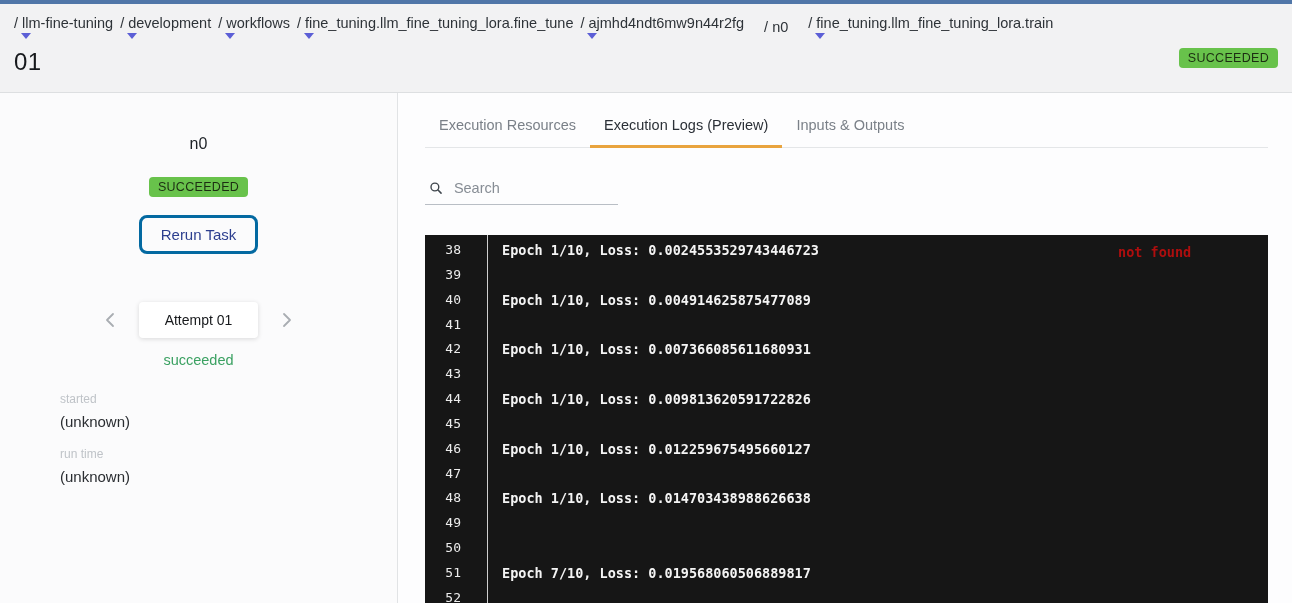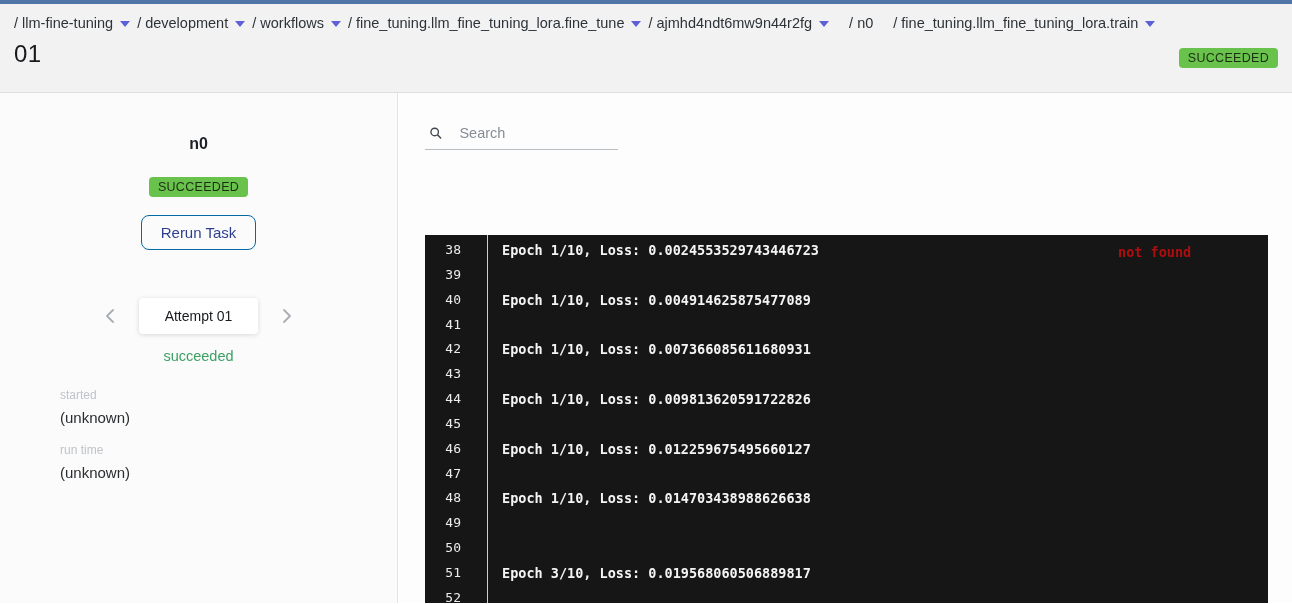--- a/index.html
+++ b/index.html
@@ -3,50 +3,50 @@
 <meta charset="utf-8">
 <style>
   * { margin:0; padding:0; box-sizing:border-box; }
   html,body { width:1292px; height:604px; overflow:hidden; }
   body { font-family:"Liberation Sans", sans-serif; background:#ffffff; position:relative; }
 
   .topbar { height:4px; background:#5076a8; }
   .header { height:89px; background:#f2f2f3; border-bottom:1px solid #dddfe1; position:relative; padding:0 14px; }
 
   .breadcrumb { display:flex; align-items:center; padding-top:11px; font-size:14.5px; color:#2e3338; white-space:nowrap; }
-  .crumb { display:flex; align-items:center; margin-right:7px; cursor:pointer; }
+  .crumb { display:flex; align-items:flex-start; margin-right:7px; cursor:pointer;flex-direction:column; }
   .crumb.gap { margin-left:13px; }
   .crumb .arrow { width:0; height:0; border-left:5px solid transparent; border-right:5px solid transparent; border-top:6px solid #5c5fd6; margin-left:7px; margin-top:2px; }
 
   .page-title { font-size:24px; color:#17191c; margin-top:9px; letter-spacing:0.5px; }
 
   .badge { display:inline-block; background:#68c24b; color:#1c2e12; font-size:12.5px; padding:3px 9px; border-radius:4px; letter-spacing:0.3px; }
   .header .badge { position:absolute; right:14px; top:44px; }
 
   .content { display:flex; height:510px; }
 
   .left-panel { width:398px; flex:none; background:#fbfbfc; border-right:1px solid #e1e3e5; text-align:center; }
-  .node-id { margin-top:42px; font-size:16px; font-weight:bold; color:#1d2126; }
+  .node-id { margin-top:42px; font-size:16px; font-weight:normal; color:#1d2126; }
   .task-name { margin-top:14px; font-size:14.5px; line-height:22px; color:#1d2126; white-space:pre-line; }
   .panel-badge-wrap { margin-top:24px; }
-  .rerun-btn { margin-top:18px; display:inline-block; background:transparent; border:1px solid #0369a1; color:#2d3f8f; border-radius:8px; padding:8px 19px; font-size:15px; font-family:inherit; cursor:pointer; }
+  .rerun-btn { margin-top:18px; display:inline-block; background:transparent; border:3px solid #0369a1; color:#2d3f8f; border-radius:8px; padding:8px 19px; font-size:15px; font-family:inherit; cursor:pointer; }
   .attempt-row { margin-top:48px; display:flex; align-items:center; justify-content:center; gap:22px; }
   .chev-btn { background:none; border:none; cursor:pointer; padding:2px; line-height:0; }
   .attempt-chip { background:#ffffff; border-radius:4px; box-shadow:0 1px 5px rgba(0,0,0,0.14); padding:10px 26px; font-size:14px; color:#17191c; cursor:pointer; }
   .attempt-status { margin-top:14px; font-size:14.5px; color:#3ba162; }
   .meta-fields { margin:24px 0 0 60px; text-align:left; }
   .meta-label { font-size:12px; color:#bfc3c8; margin-bottom:7px; }
   .meta-value { font-size:15px; color:#2a2d31; margin-bottom:17px; }
 
   .right-panel { flex:1; background:#fdfdfe; position:relative; }
   .tabs-row { display:flex; margin:12px 24px 0 27px; border-bottom:1px solid #e4e6e8; height:43px; }
   .tab { display:flex; align-items:center; padding:0 14px; font-size:14.5px; color:#7a8088; cursor:pointer; border-bottom:3px solid transparent; margin-bottom:-1px; }
   .tab.active { color:#2b3037; border-bottom-color:#e9a43e; }
 
-  .search-row { margin:32px 0 0 27px; width:193px; display:flex; align-items:center; gap:17px; border-bottom:1px solid #b9bec5; padding:0 2px 8px 4px; }
+  .search-row { margin:32px 0 0 27px; width:193px; display:flex; align-items:center; gap:11px; border-bottom:1px solid #b9bec5; padding:0 2px 8px 4px; }
   .search-row input { border:none; outline:none; background:transparent; font-family:inherit; font-size:14.5px; color:#333; width:100%; }
   .search-row input::placeholder { color:#878d95; }
 
   .console { position:absolute; left:27px; top:142px; width:843px; bottom:0; background:#161616; display:flex; overflow:hidden; font-family:"DejaVu Sans Mono", monospace; }
   .gutter { width:63px; flex:none; padding-top:3px; text-align:right; border-right:1px solid #cfcfcf; }
   .gutter .ln { height:24.85px; line-height:24.85px; padding-right:26px; font-size:13px; color:#ececec; }
   .log-body { flex:1; padding-top:3px; padding-left:14px; position:relative; }
   .log-line { height:24.85px; line-height:24.85px; font-size:13.5px; color:#f4f4f4; white-space:pre; font-weight:bold; }
   .log-overlay-error { position:absolute; left:630px; top:5px; font-size:13.5px; line-height:24.85px; color:#ae0e0e; font-weight:bold; white-space:pre; }
 </style>
@@ -115,20 +115,25 @@
     <div class="attempt-status">succeeded</div>
     <div class="meta-fields">
         <div class="meta-label">started</div>
         <div class="meta-value">(unknown)</div>
         <div class="meta-label">run time</div>
         <div class="meta-value">(unknown)</div>
       </div>
   </div>
 
   <div class="right-panel">
+    <div class="tabs-row">
+        <div class="tab">Execution Resources</div>
+        <div class="tab active">Execution Logs (Preview)</div>
+        <div class="tab">Inputs &amp; Outputs</div>
+      </div>
 
     <div class="search-row">
       <svg width="16" height="16" viewBox="0 0 20 20">
         <circle cx="8.5" cy="8.5" r="5.6" fill="none" stroke="#3f464d" stroke-width="2"></circle>
         <line x1="13" y1="13" x2="17.4" y2="17.4" stroke="#3f464d" stroke-width="2.2" stroke-linecap="round"></line>
       </svg>
       <input type="text" placeholder="Search" style="">
     </div>
 
     <div class="console">
@@ -157,18 +162,18 @@
           <div class="log-line"> </div>
           <div class="log-line">Epoch 1/10, Loss: 0.007366085611680931</div>
           <div class="log-line"> </div>
           <div class="log-line">Epoch 1/10, Loss: 0.009813620591722826</div>
           <div class="log-line"> </div>
           <div class="log-line">Epoch 1/10, Loss: 0.012259675495660127</div>
           <div class="log-line"> </div>
           <div class="log-line">Epoch 1/10, Loss: 0.014703438988626638</div>
           <div class="log-line"> </div>
           <div class="log-line"> </div>
-          <div class="log-line">Epoch 3/10, Loss: 0.019568060506889817</div>
+          <div class="log-line">Epoch 7/10, Loss: 0.019568060506889817</div>
         </div>
     </div>
   </div>
 
 </div>
 
 </body></html>

